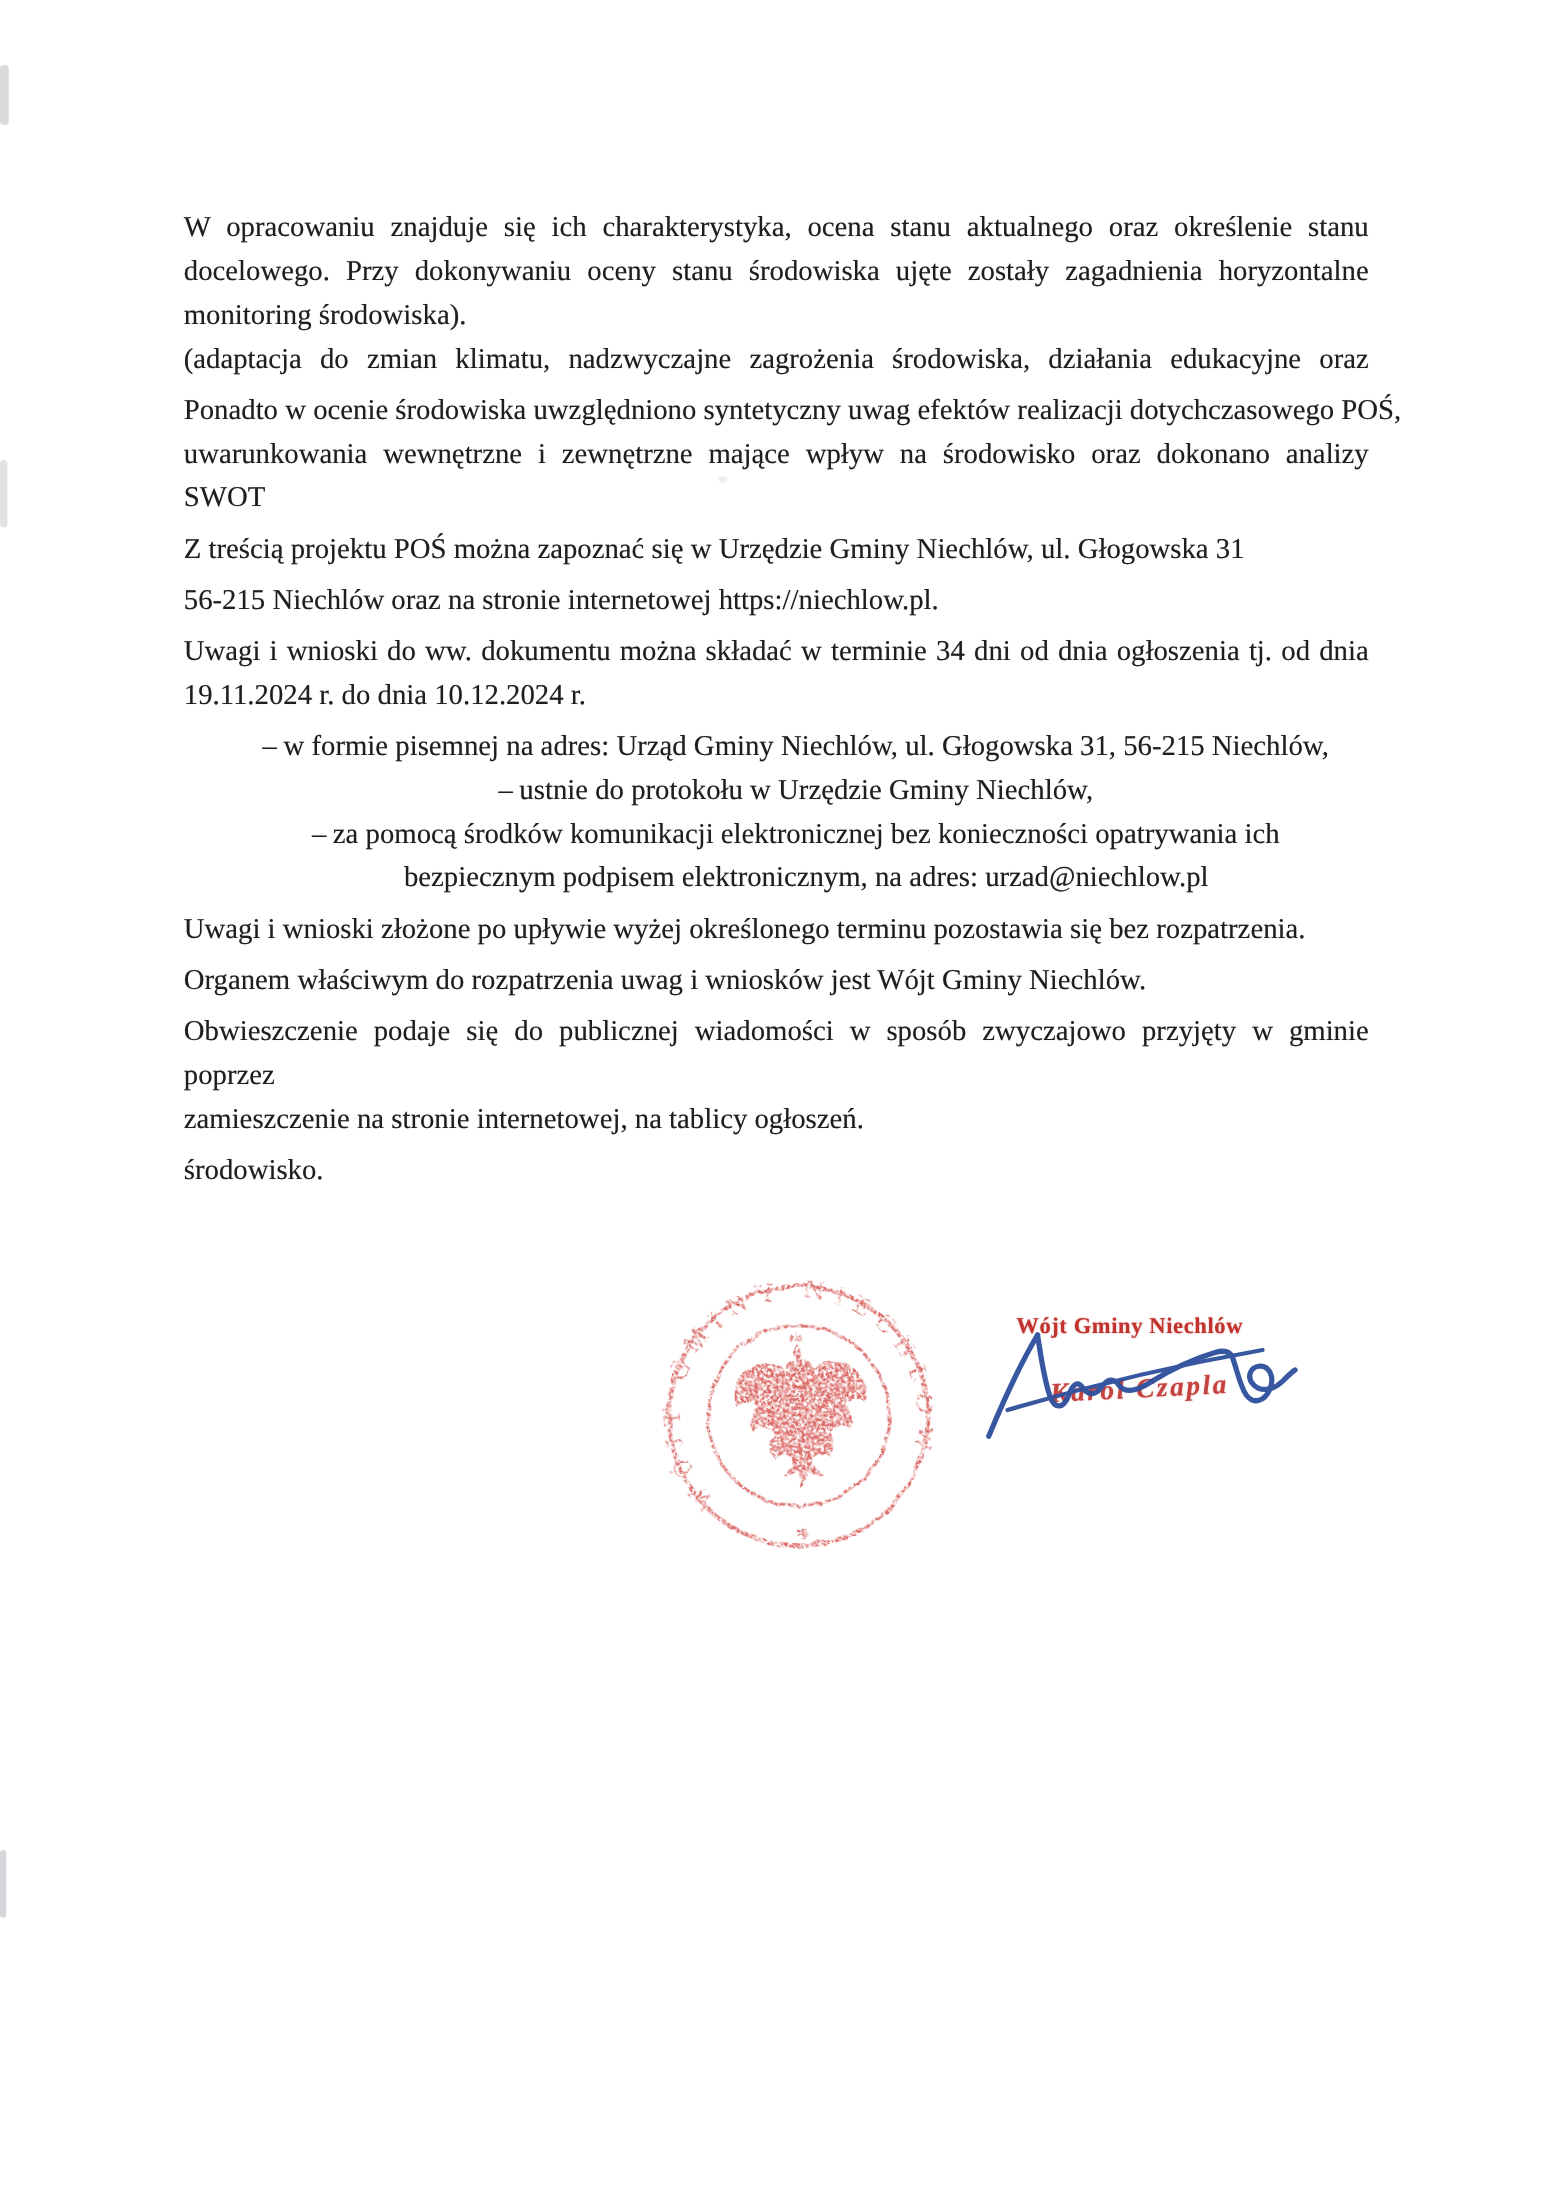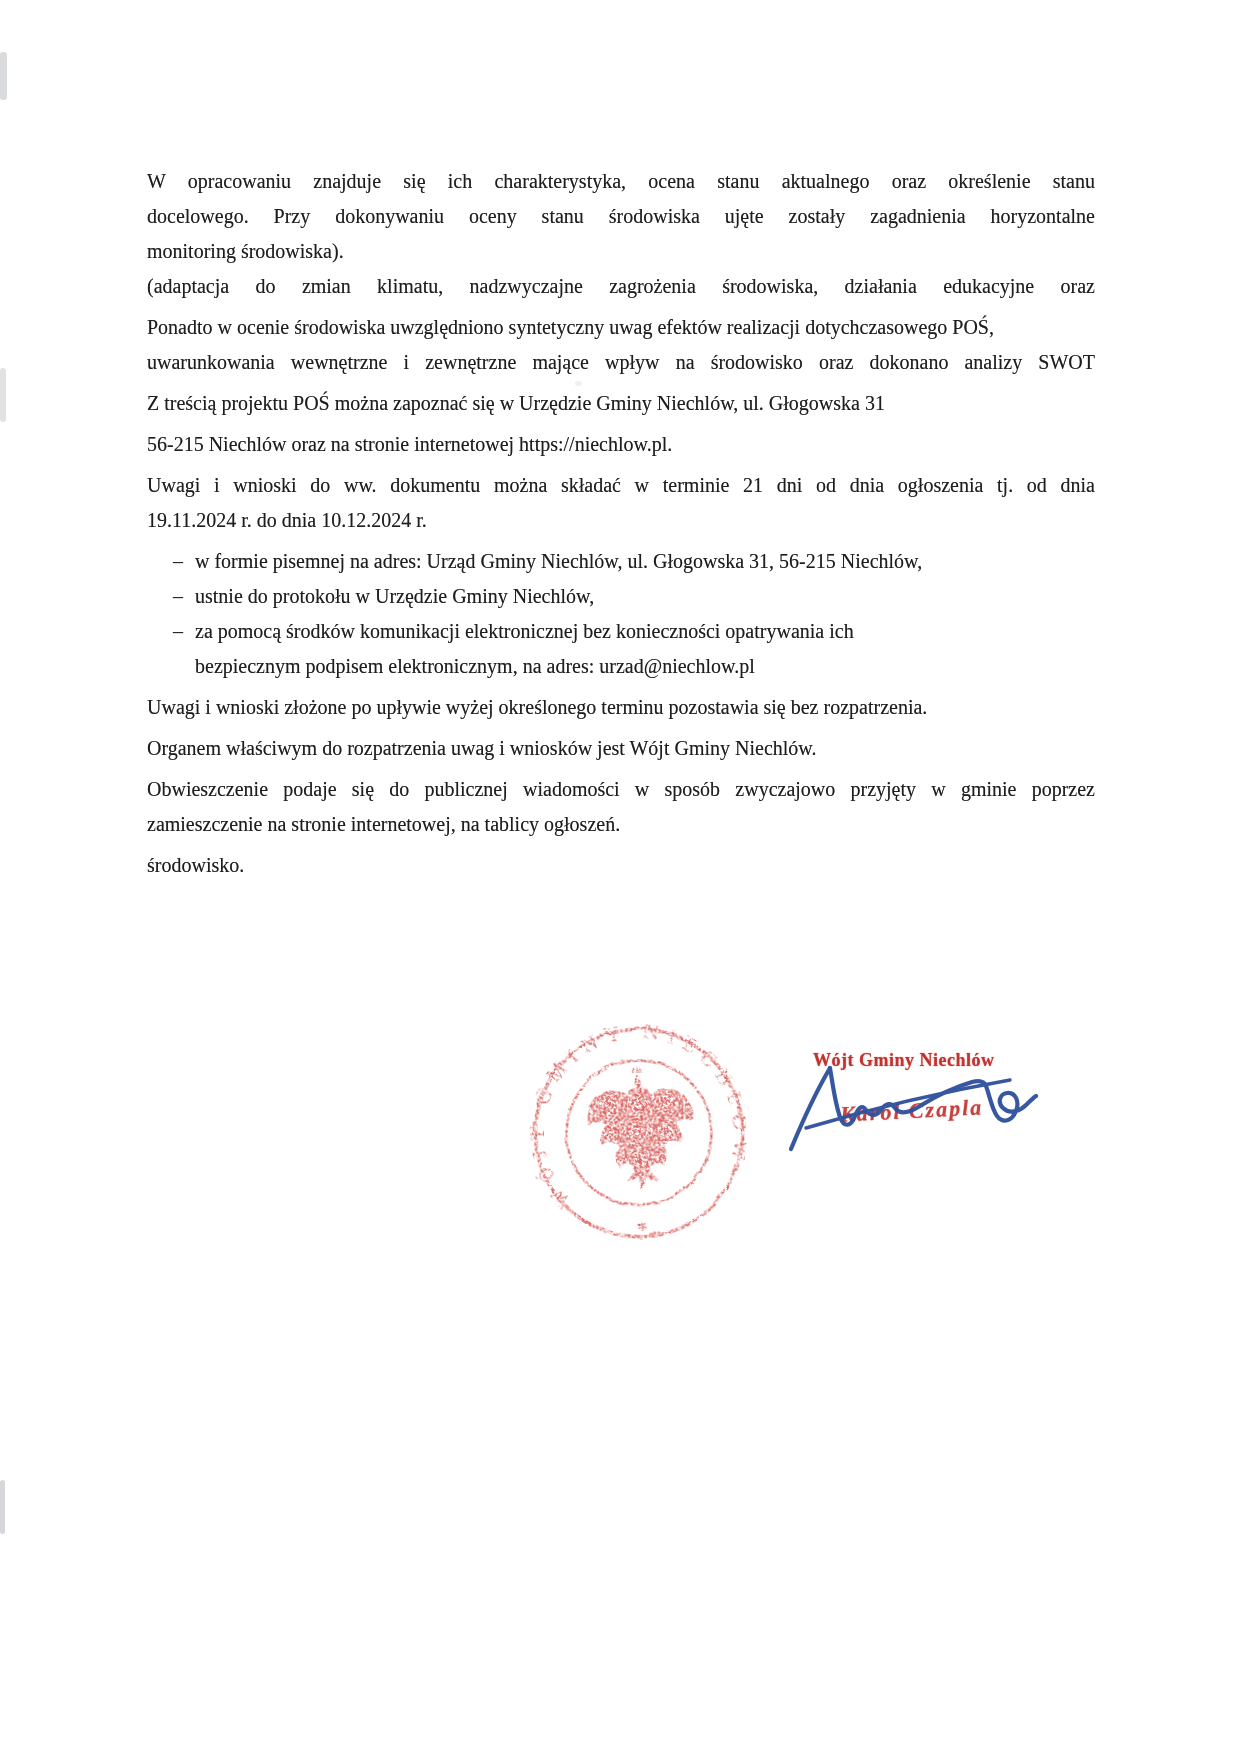--- a/index.html
+++ b/index.html
@@ -7,30 +7,30 @@
     position:relative;
     width:1240px;height:1754px;
     background:#ffffff;
     overflow:hidden;
     font-family:"Liberation Serif","DejaVu Serif",serif;
   }
   .content{
     position:absolute;
     left:147px;top:146px;
     width:948px;
-    font-size:20px;
+    font-size:23px;
     line-height:35px;
     padding-top:18px;
     text-shadow:0 0 0.6px rgba(0,0,0,0.45);
   }
   .para{margin:6px 0 0 0;}
   .para:first-child{margin-top:0;}
   .ln{white-space:nowrap;}
   .jst{white-space:normal;text-align:justify;text-align-last:justify;}
-  .bullet-row{white-space:nowrap;}
+  .bullet-row{white-space:nowrap;text-align:center;}
   .bullet-row .dash{
     display:inline-block;width:22px;margin-left:26px;
   }
   .bullet-cont{padding-left:48px;}
   .stamp-wrap{
     position:absolute;left:530px;top:1024px;width:216px;height:216px;
     transform:rotate(-2deg);
     opacity:0.88;
   }
   .sig-title{
@@ -83,21 +83,21 @@
 
     <div class="para">
       <div class="ln">Z treścią projektu POŚ można zapoznać się w Urzędzie Gminy Niechlów, ul. Głogowska 31</div>
     </div>
 
     <div class="para">
       <div class="ln">56-215 Niechlów oraz na stronie internetowej https://niechlow.pl.</div>
     </div>
 
     <div class="para">
-      <div class="ln jst">Uwagi i wnioski do ww. dokumentu można składać w terminie 21 dni od dnia ogłoszenia tj. od dnia</div>
+      <div class="ln jst">Uwagi i wnioski do ww. dokumentu można składać w terminie 34 dni od dnia ogłoszenia tj. od dnia</div>
       <div class="ln">19.11.2024 r. do dnia 10.12.2024 r.</div>
     </div>
 
     <div class="para">
       <div class="bullet-row">
         <span class="dash">–</span><span>w formie pisemnej na adres: Urząd Gminy Niechlów, ul. Głogowska 31, 56-215 Niechlów,</span>
       </div>
       <div class="bullet-row">
         <span class="dash">–</span><span>ustnie do protokołu w Urzędzie Gminy Niechlów,</span>
       </div>

